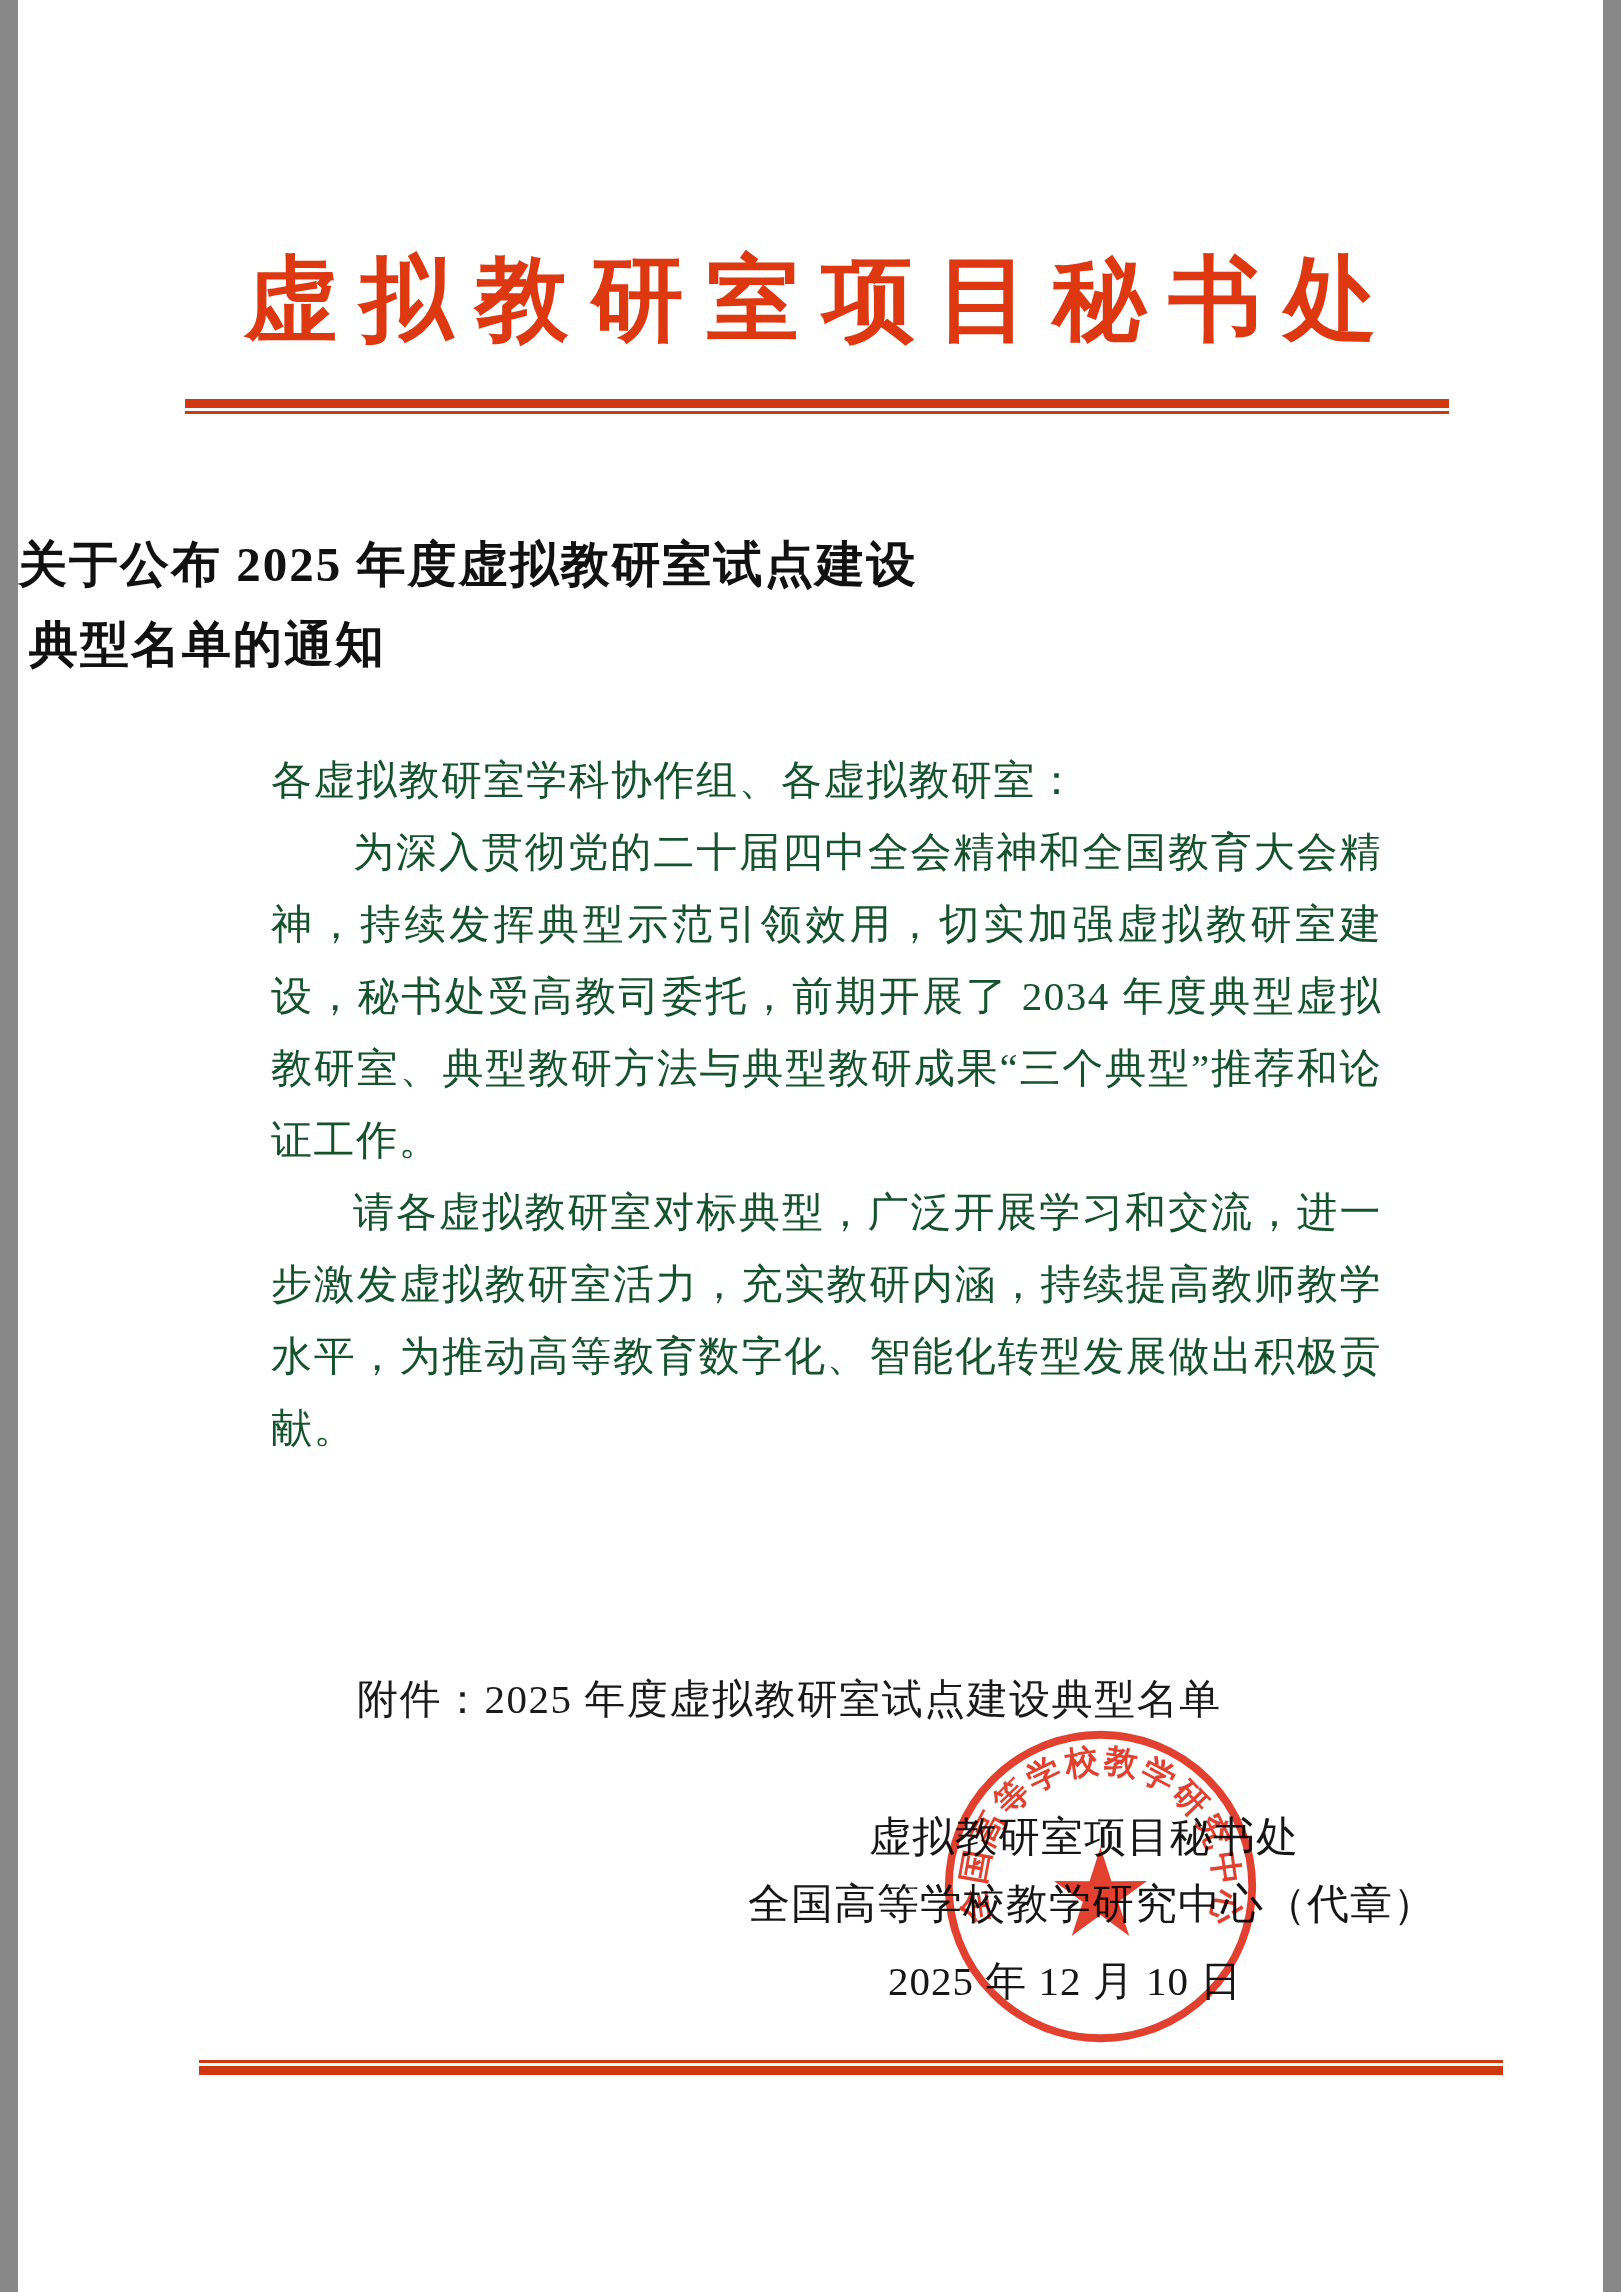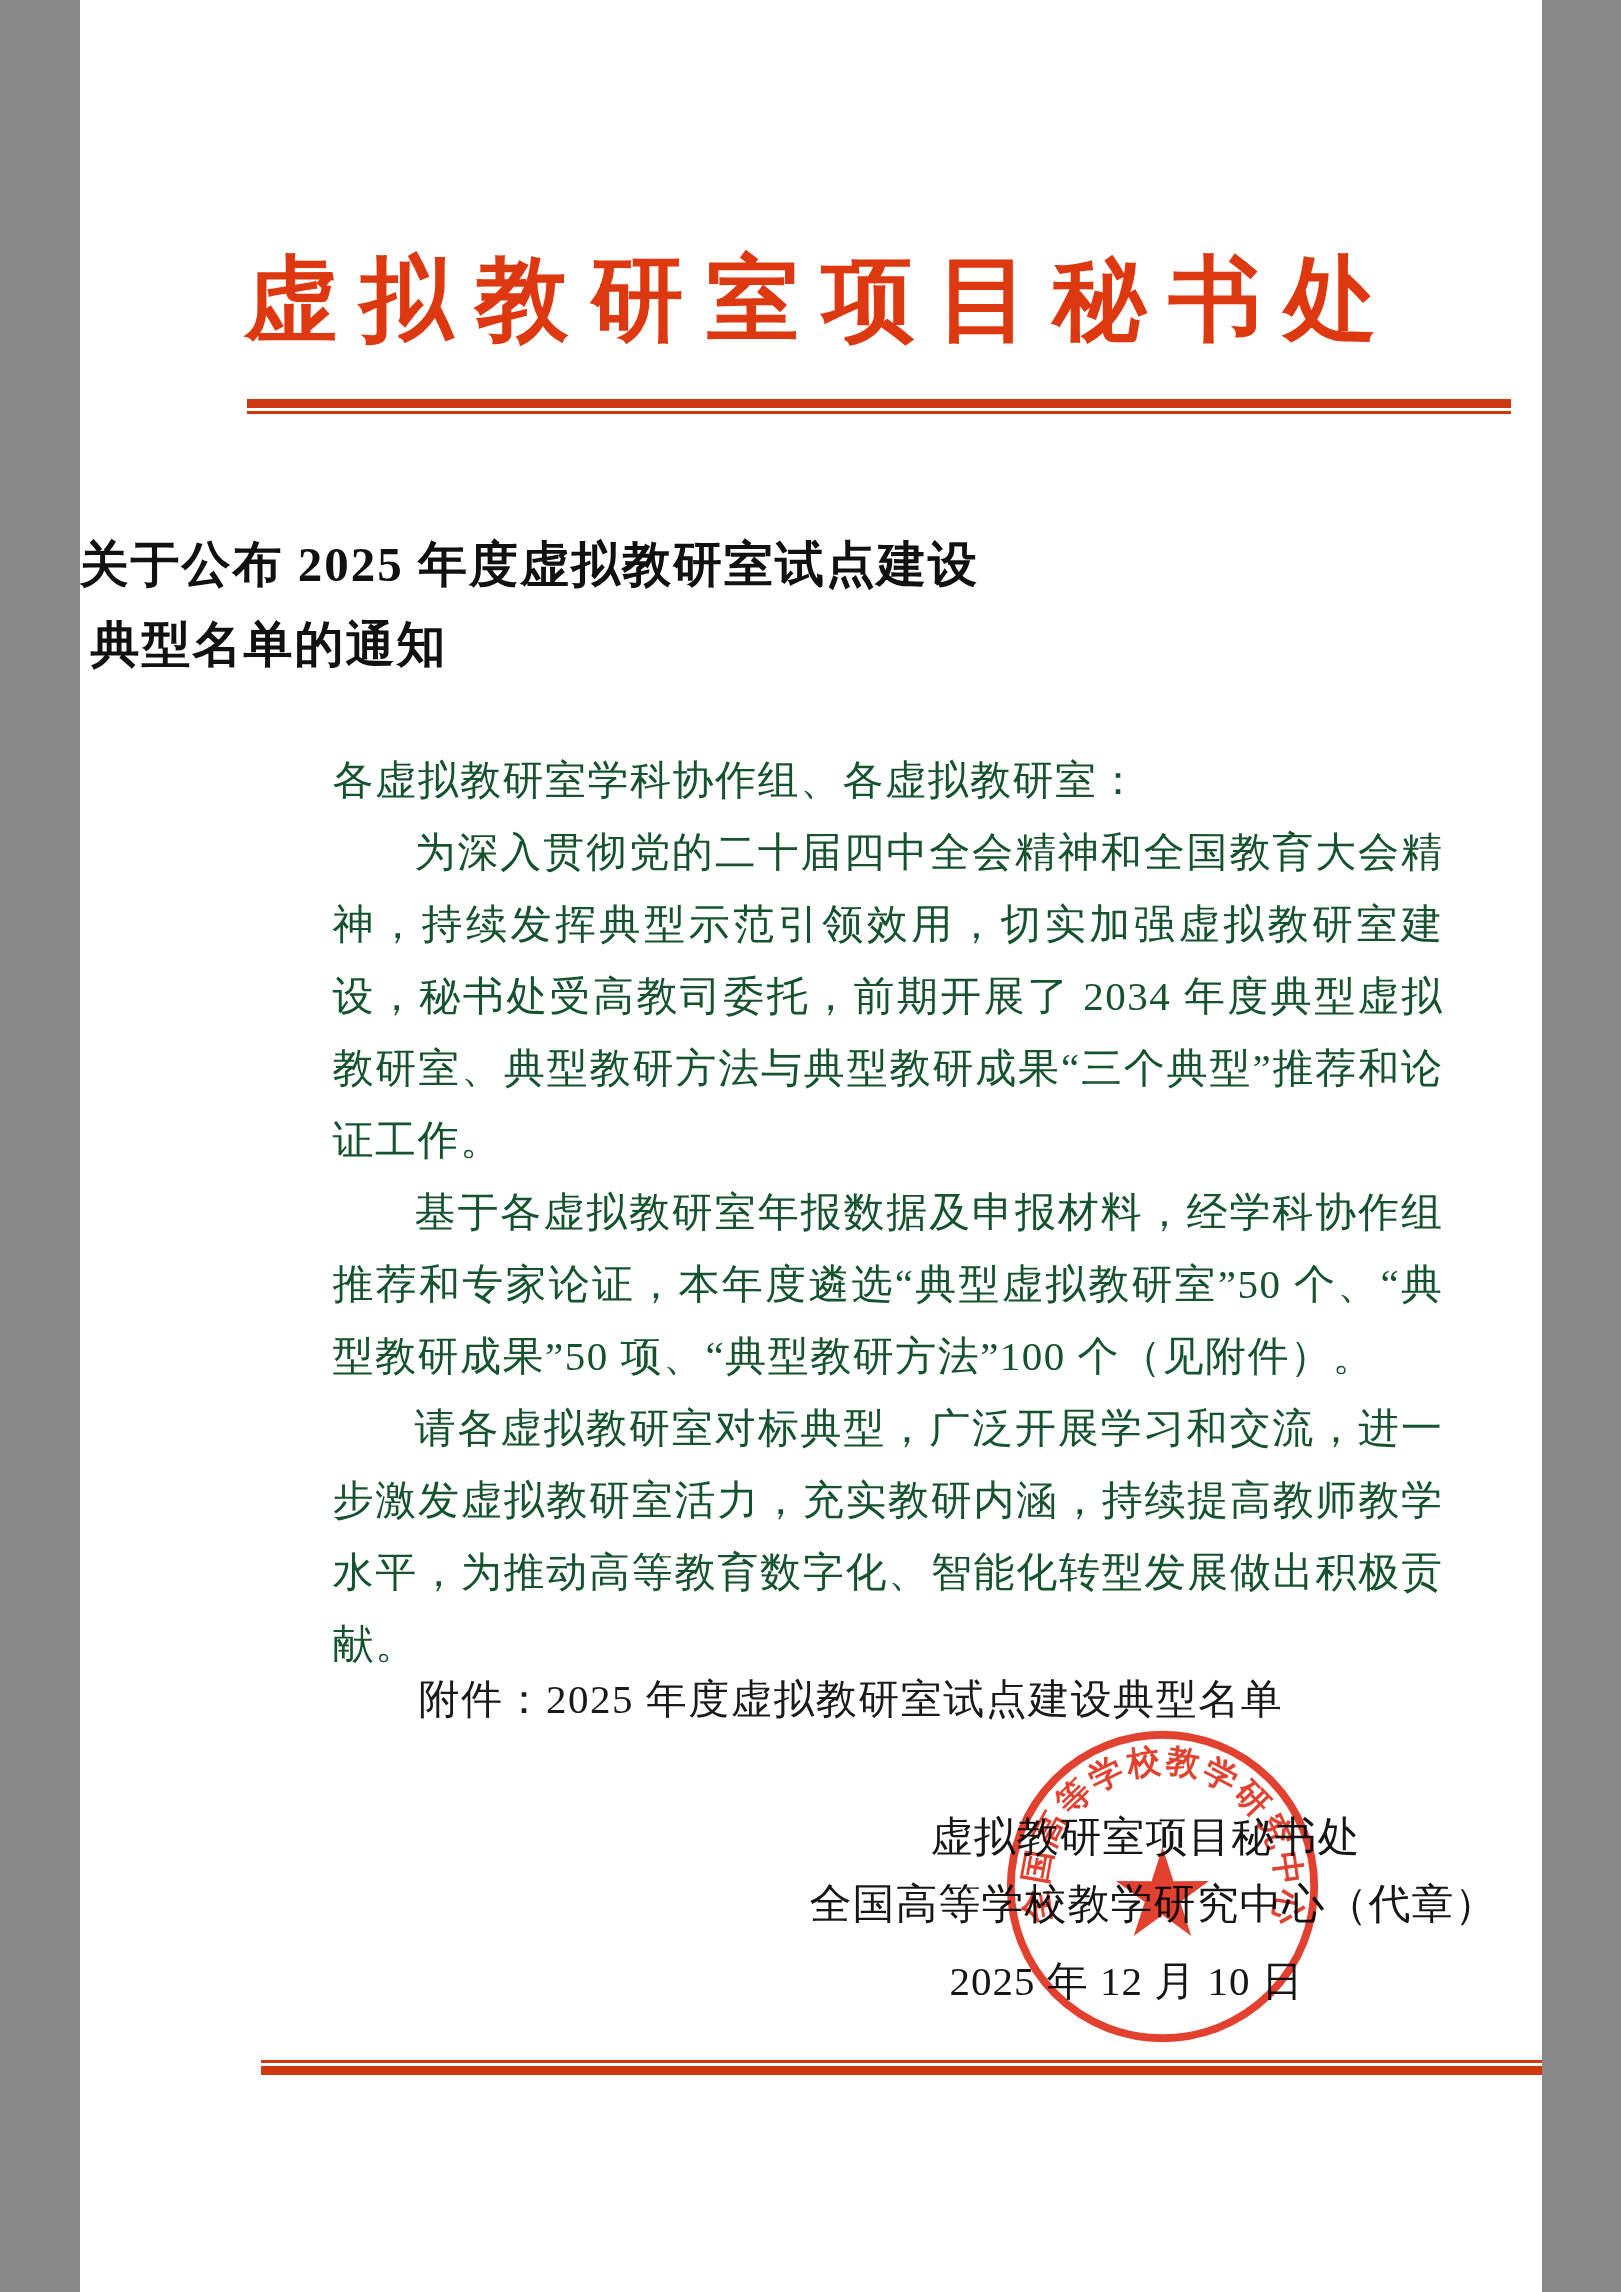--- a/index.html
+++ b/index.html
@@ -1,18 +1,18 @@
 <!DOCTYPE html>
 <html style="--header-red: #dd380f; --rule-red: #cf380e; --stamp-red: #e0301e; --text-black: #1a1a1a;"><head>
 <meta charset="utf-8">
 <style>
   html, body { margin: 0; padding: 0; background: #888; }
   .page {
     position: relative;
-    width: 1462px;
+    width: 1585px;
     height: 2293px;
     margin: 0 auto;
     background: #ffffff;
     overflow: hidden;
     font-family: "Liberation Serif", "DejaVu Serif", serif;
     color: var(--text-black, #1a1a1a);
   }
   .letterhead-title {
     position: absolute;
     top: 247px;
@@ -111,21 +111,20 @@
 
   <div class="rule rule-head-thick"></div>
   <div class="rule rule-head-thin"></div>
 
   <div class="doc-title doc-title-1">关于公布 2025 年度虚拟教研室试点建设</div>
   <div class="doc-title doc-title-2">典型名单的通知</div>
 
   <div class="body-text">
     <p class="salutation">各虚拟教研室学科协作组、各虚拟教研室：</p>
     <p>为深入贯彻党的二十届四中全会精神和全国教育大会精神，持续发挥典型示范引领效用，切实加强虚拟教研室建设，秘书处受高教司委托，前期开展了 2034 年度典型虚拟教研室、典型教研方法与典型教研成果“三个典型”推荐和论证工作。</p>
-    <p>基于各虚拟教研室年报数据及申报材料，经学科协作组推荐和专家论证，本年度遴选“典型虚拟教研室”50 个、“典型教研成果”50 项、“典型教研方法”100 个（见附件）。</p>
     <p>请各虚拟教研室对标典型，广泛开展学习和交流，进一步激发虚拟教研室活力，充实教研内涵，持续提高教师教学水平，为推动高等教育数字化、智能化转型发展做出积极贡献。</p>
   </div>
 
   <div class="attachment-line">附件：2025 年度虚拟教研室试点建设典型名单</div>
 
   <div class="sig-line sig-org-1">虚拟教研室项目秘书处</div>
   <div class="sig-line sig-org-2">全国高等学校教学研究中心（代章）</div>
   <div class="sig-line sig-date">2025 年 12 月 10 日</div>
 
   <svg class="seal" viewBox="0 0 330 330" xmlns="http://www.w3.org/2000/svg">

